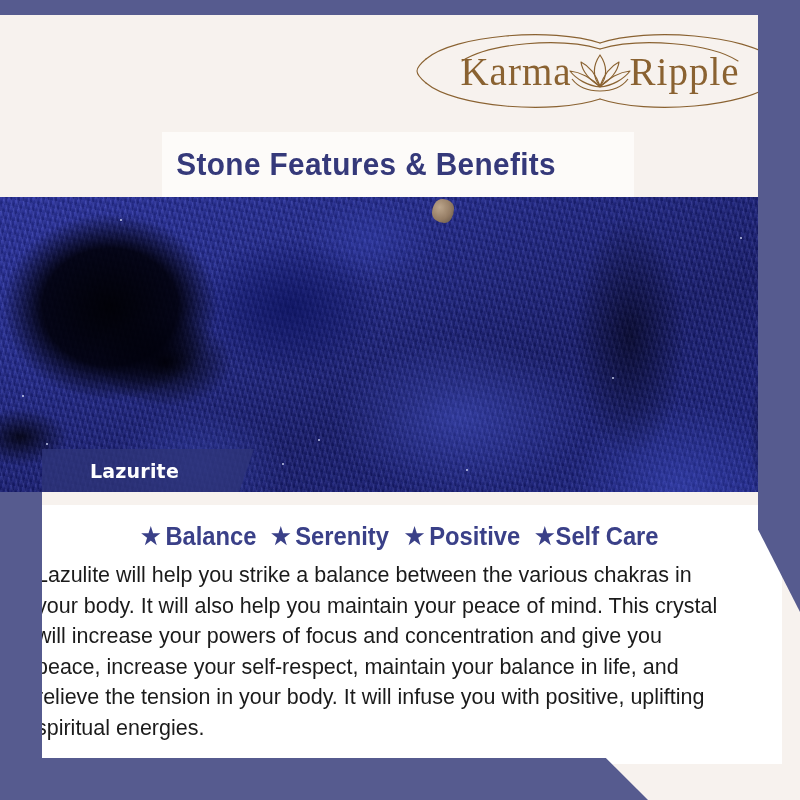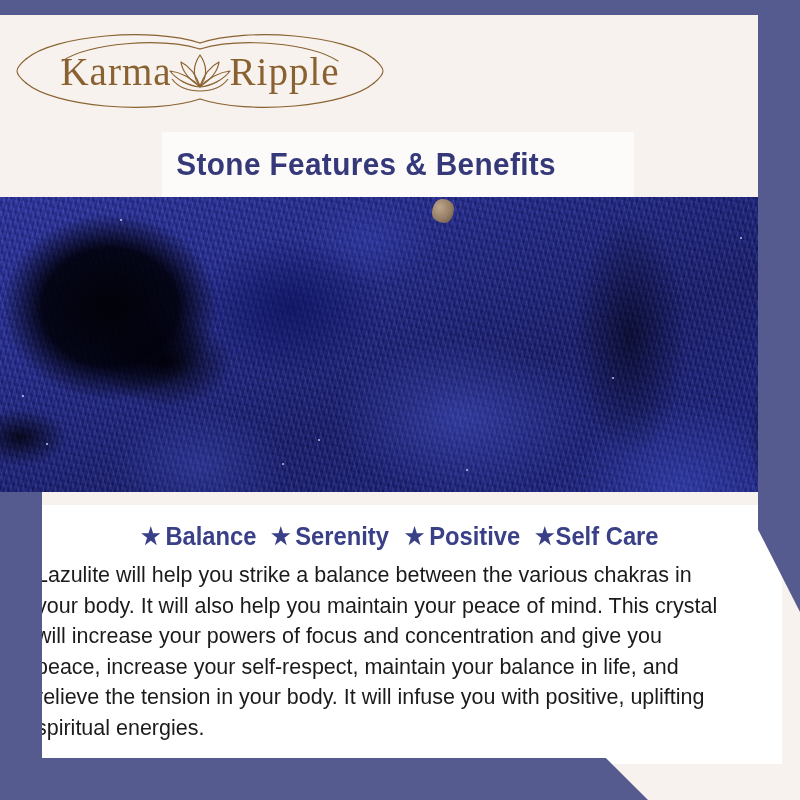--- a/index.html
+++ b/index.html
@@ -54,21 +54,21 @@
   }
 
   
   .header {
     position: absolute;
     left: 0; top: 15px;
     width: 800px;
     height: 112px;
     display: flex;
     align-items: center;
-    justify-content: flex-start;
+    justify-content: flex-end;
     z-index: 4;
   }
   .logo-wrap {
     position: relative;
     width: 400px;
     height: 84px;
     display: flex;
     align-items: center;
     justify-content: center;
   }
@@ -300,20 +300,23 @@
     <div class="stone-sparkle" style="left:22px;  top:198px;"></div>
     <div class="stone-sparkle" style="left:46px;  top:246px;"></div>
     <div class="stone-sparkle" style="left:120px; top:22px;"></div>
     <div class="stone-sparkle" style="left:282px; top:266px;"></div>
     <div class="stone-sparkle" style="left:318px; top:242px;"></div>
     <div class="stone-sparkle" style="left:466px; top:272px;"></div>
     <div class="stone-sparkle" style="left:612px; top:180px;"></div>
     <div class="stone-sparkle" style="left:740px; top:40px;"></div>
   </div>
 
+  <div class="name-banner">
+    <span class="name-text">Lazurite</span>
+  </div>
 
   <div class="body-panel">
     <div class="body-panel-top-tint"></div>
 
     <div class="features">
       <span class="feature">
         <span class="star">★</span>
         <span>Balance</span>
       </span>
       <span class="feature">

